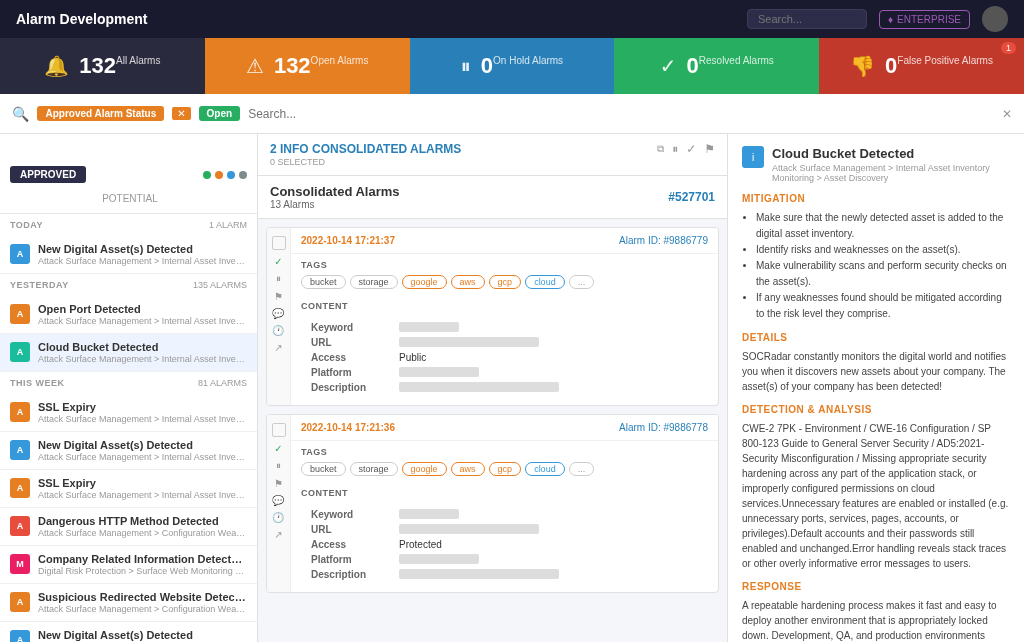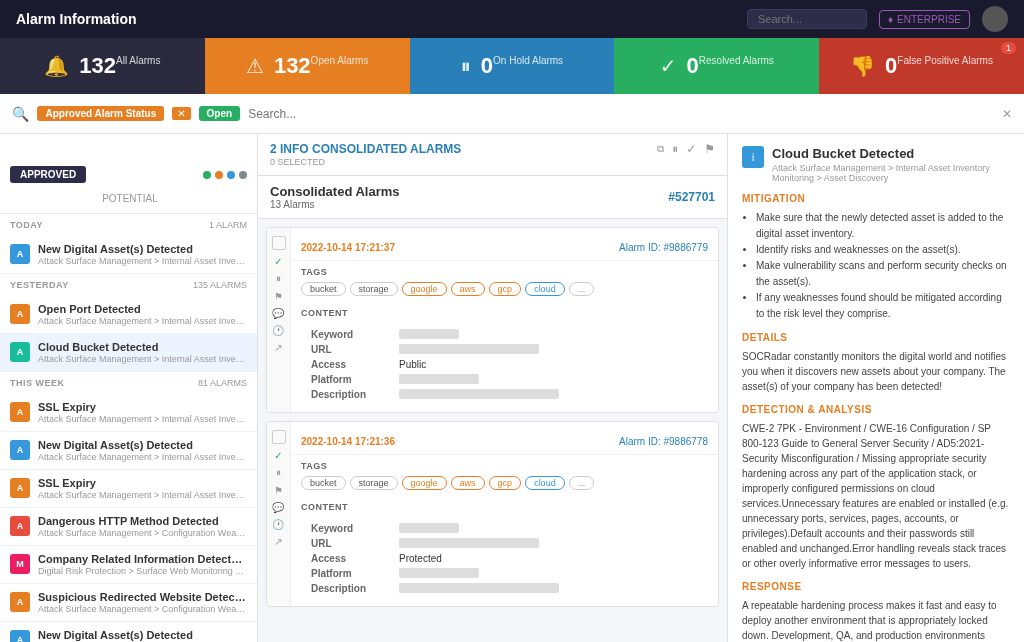--- a/index.html
+++ b/index.html
@@ -72,21 +72,21 @@
     .middle-panel { width: 470px; background: #f5f6fa; border-right: 1px solid #e0e0e0; display: flex; flex-direction: column; overflow: hidden; }
     .middle-header { background: #fff; padding: 8px 12px; border-bottom: 1px solid #e0e0e0; }
     .consolidated-title { font-size: 12px; font-weight: 700; color: #2980b9; }
     .selected-info { font-size: 9px; color: #999; margin-top: 1px; }
     .consolidated-label { font-size: 13px; font-weight: 700; color: #333; }
     .alarm-count-label { font-size: 10px; color: #666; }
     .alarm-id { font-size: 12px; color: #2980b9; font-weight: 600; }
 
     .alarm-cards { overflow-y: auto; flex: 1; padding: 8px; display: flex; flex-direction: column; gap: 8px; }
     .alarm-card { background: #fff; border: 1px solid #e0e0e0; border-radius: 4px; overflow: hidden; }
-    .alarm-card-header { background: #fff; padding: 7px 10px; display: flex; align-items: center; gap: 6px; border-bottom: 1px solid #f0f0f0; margin-top: 7px; }
+    .alarm-card-header { background: #fff; padding: 7px 10px; display: flex; align-items: center; gap: 6px; border-bottom: 1px solid #f0f0f0; }
     .card-date { font-size: 10px; color: #e67e22; font-weight: 600; }
     .card-alarm-id { font-size: 10px; color: #2980b9; margin-left: auto; }
 
     .card-section { padding: 6px 10px; }
     .card-section-title { font-size: 9px; font-weight: 700; color: #666; letter-spacing: 0.5px; margin-bottom: 5px; }
     .tags-row { display: flex; flex-wrap: wrap; gap: 4px; }
     .tag { border: 1px solid #ccc; border-radius: 10px; padding: 1px 8px; font-size: 9px; color: #555; }
     .tag.more { border-color: #ccc; color: #999; }
 
     .content-grid { display: grid; grid-template-columns: 80px 1fr; gap: 4px 8px; padding: 6px 10px; }
@@ -108,21 +108,21 @@
 
     
     ::-webkit-scrollbar { width: 4px; height: 4px; }
     ::-webkit-scrollbar-track { background: #f0f0f0; }
     ::-webkit-scrollbar-thumb { background: #ccc; border-radius: 2px; }
   </style>
 </head>
 <body>
 
 <div class="header">
-  <span class="header-title">Alarm Information</span>
+  <span class="header-title">Alarm Development</span>
   <div class="header-right">
     <input class="header-search" type="text" placeholder="Search..." style="">
     <div class="enterprise-badge">
       <span>♦</span>
       <span>ENTERPRISE</span>
     </div>
     <div class="avatar"></div>
   </div>
 </div>
 

